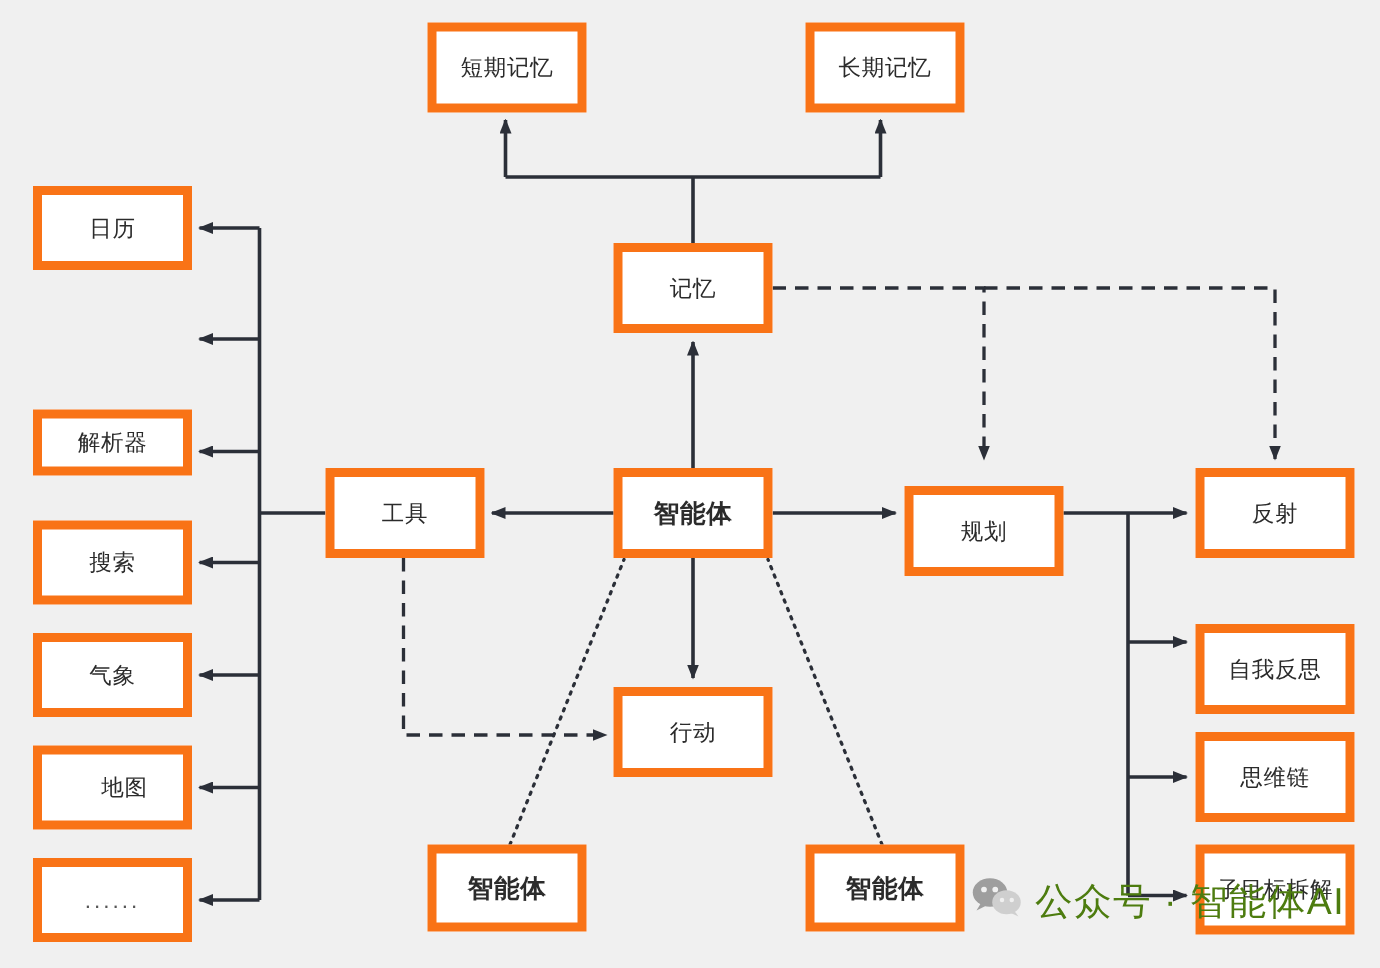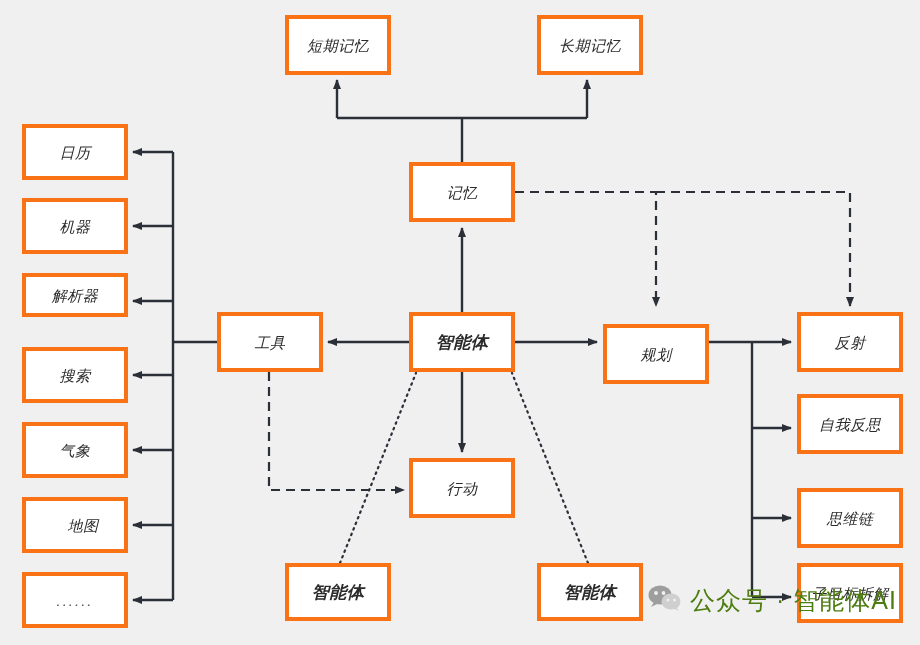--- a/index.html
+++ b/index.html
@@ -24,30 +24,29 @@
     left: 0;
     top: 0;
     width: 920px;
     height: 645px;
     pointer-events: none;
   }
   .node {
     position: absolute;
     box-sizing: border-box;
     background: #ffffff;
-    border: 4px solid #f97316;
+    border: 6px solid #f97316;
     display: flex;
     align-items: center;
     justify-content: center;
     color: #2b2b2b;
     font-size: 15px;
     line-height: 1;
     letter-spacing: 0.5px;
     z-index: 2;
-    font-style: italic;
   }
   .node.bold {
     font-weight: bold;
     font-size: 17px;
   }
   .node.dots {
     color: #555;
     letter-spacing: 2px;
   }
   #watermark {
@@ -138,23 +137,20 @@
     <span>长期记忆</span>
   </div>
 
   <div class="node" style="left:409px; top:162px; width:106px; height:60px;">
     <span>记忆</span>
   </div>
 
   <div class="node" style="left:22px; top:124px; width:106px; height:56px;">
     <span>日历</span>
   </div>
-  <div class="node" style="left:22px; top:198px; width:106px; height:56px;">
-    <span>机器</span>
-  </div>
   <div class="node" style="left:22px; top:273px; width:106px; height:44px;">
     <span>解析器</span>
   </div>
   <div class="node" style="left:22px; top:347px; width:106px; height:56px;">
     <span>搜索</span>
   </div>
   <div class="node" style="left:22px; top:422px; width:106px; height:56px;">
     <span>气象</span>
   </div>
   <div class="node" style="left:22px; top:497px; width:106px; height:56px;padding-left:16px;">
@@ -177,21 +173,21 @@
   </div>
 
   <div class="node" style="left:797px; top:312px; width:106px; height:60px;">
     <span>反射</span>
   </div>
 
   <div class="node" style="left:409px; top:458px; width:106px; height:60px;">
     <span>行动</span>
   </div>
 
-  <div class="node" style="left:797px; top:394px; width:106px; height:60px;">
+  <div class="node" style="left:797px; top:416px; width:106px; height:60px;">
     <span>自我反思</span>
   </div>
   <div class="node" style="left:797px; top:488px; width:106px; height:60px;">
     <span>思维链</span>
   </div>
   <div class="node" style="left:797px; top:563px; width:106px; height:60px;">
     <span>子目标拆解</span>
   </div>
 
   <div class="node bold" style="left:285px; top:563px; width:106px; height:58px;">

